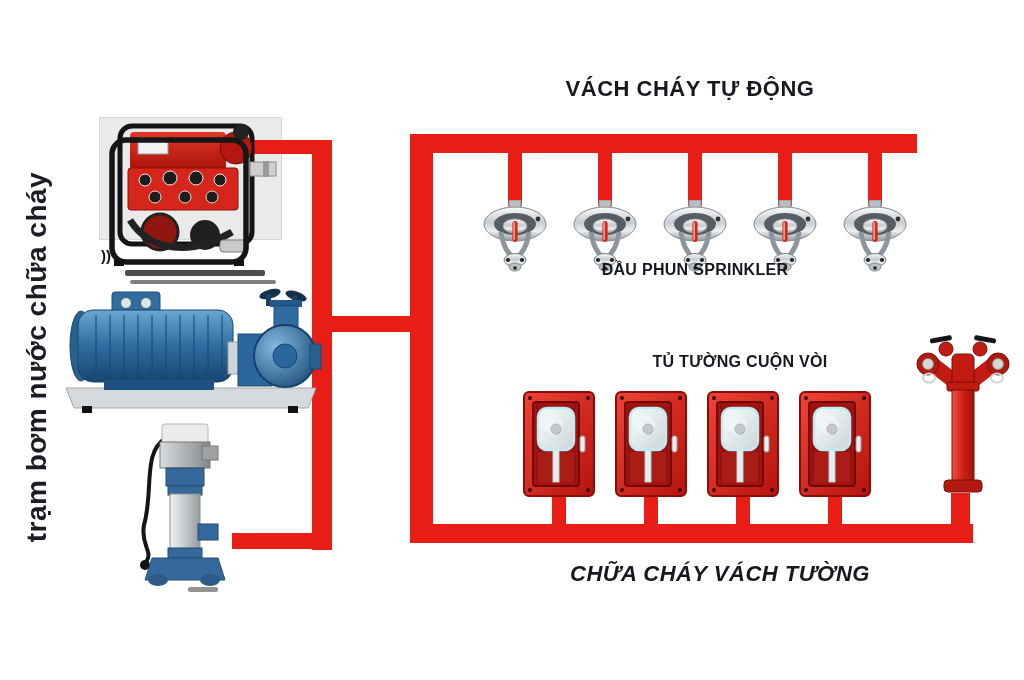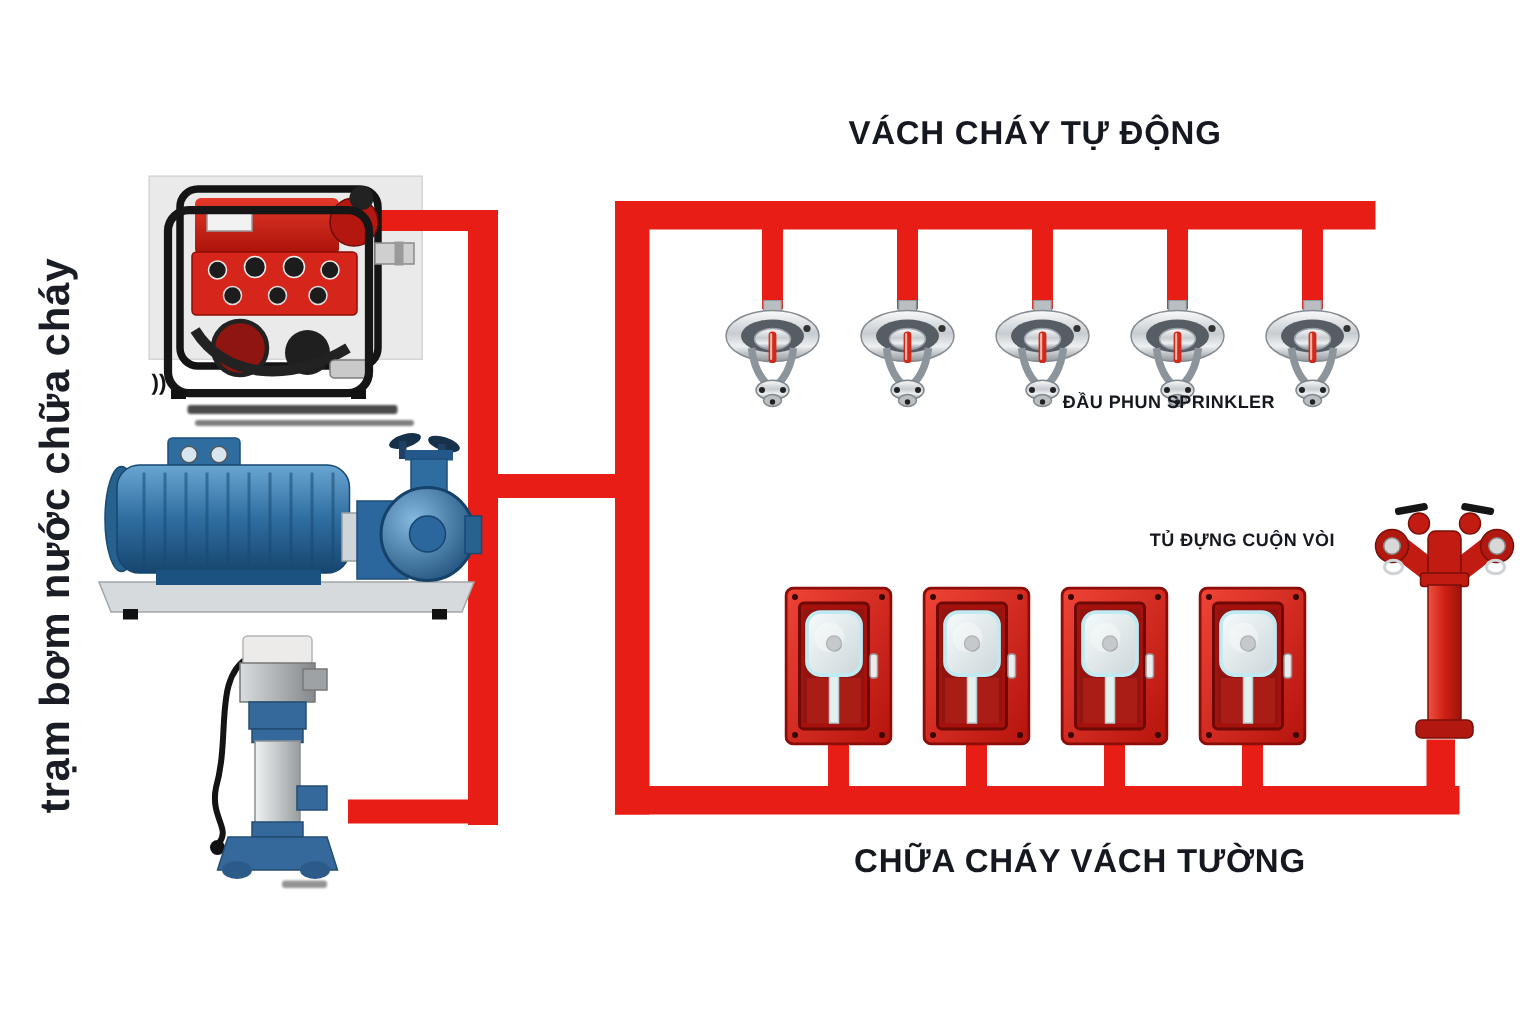--- a/index.html
+++ b/index.html
@@ -3,21 +3,21 @@
 <meta charset="utf-8">
 <style>
   html,body{margin:0;padding:0;background:#fff;}
   #stage{
     position:relative;width:1024px;height:680px;background:#fff;overflow:hidden;
     font-family:"Liberation Sans",sans-serif;color:var(--text,#15181f);
   }
   .pipe{position:absolute;background:var(--pipe,#e81d15);z-index:2;}
   .lbl{position:absolute;font-weight:bold;text-align:center;z-index:4;color:var(--text,#15181f);}
   .title{font-size:22px;letter-spacing:.5px;}
-  .sub{font-size:12px;letter-spacing:.3px;text-align:right;}
+  .sub{font-size:16px;letter-spacing:.3px;}
   .device{position:absolute;z-index:3;}
   .row{position:absolute;display:flex;z-index:3;}
   .droprow{position:absolute;display:flex;z-index:2;}
   .droprow .pipe2{width:14px;background:var(--pipe,#e81d15);}
   #station-label{
     position:absolute;left:-173px;top:336px;width:420px;height:42px;line-height:42px;
     transform:rotate(-90deg);font-size:28px;font-weight:bold;text-align:center;
     color:#1a1d26;z-index:4;letter-spacing:.5px;
   }
   #photo-bg{position:absolute;left:99px;top:117px;width:181px;height:121px;
@@ -27,22 +27,22 @@
   svg{display:block;}
 </style>
 </head>
 <body>
 
 <div id="stage">
 
   <div id="station-label">trạm bơm nước chữa cháy</div>
   <div class="lbl title" style="left:500px;top:76px;width:380px;">VÁCH CHÁY TỰ ĐỘNG</div>
   <div class="lbl sub" style="left:540px;top:261px;width:310px;">ĐẦU PHUN SPRINKLER</div>
-  <div class="lbl sub" style="left:590px;top:353px;width:300px;">TỦ ĐỰNG CUỘN VÒI</div>
-  <div class="lbl title" style="left:530px;top:561px;width:380px;">CHỮA CHÁY VÁCH TƯỜNG</div>
+  <div class="lbl sub" style="left:590px;top:353px;width:300px;">TỦ TƯỜNG CUỘN VÒI</div>
+  <div class="lbl title" style="left:530px;top:561px;width:380px;font-style:italic;">CHỮA CHÁY VÁCH TƯỜNG</div>
   <div id="pump1-mark">))</div>
   <div class="smudge" style="left:125px;top:270px;width:140px;height:6px;background:#2c2c2c;opacity:.85;"></div>
   <div class="smudge" style="left:130px;top:280px;width:146px;height:4px;background:#4a4a4a;opacity:.7;"></div>
   <div class="smudge" style="left:188px;top:587px;width:30px;height:5px;background:#7a7a7a;opacity:.8;"></div>
 
   <div class="pipe" style="left:250px;top:140px;width:82px;height:14px;"></div>
   <div class="pipe" style="left:312px;top:140px;width:20px;height:410px;"></div>
   <div class="pipe" style="left:316px;top:316px;width:106px;height:16px;"></div>
   <div class="pipe" style="left:298px;top:344px;width:24px;height:18px;"></div>
   <div class="pipe" style="left:232px;top:533px;width:92px;height:16px;"></div>

